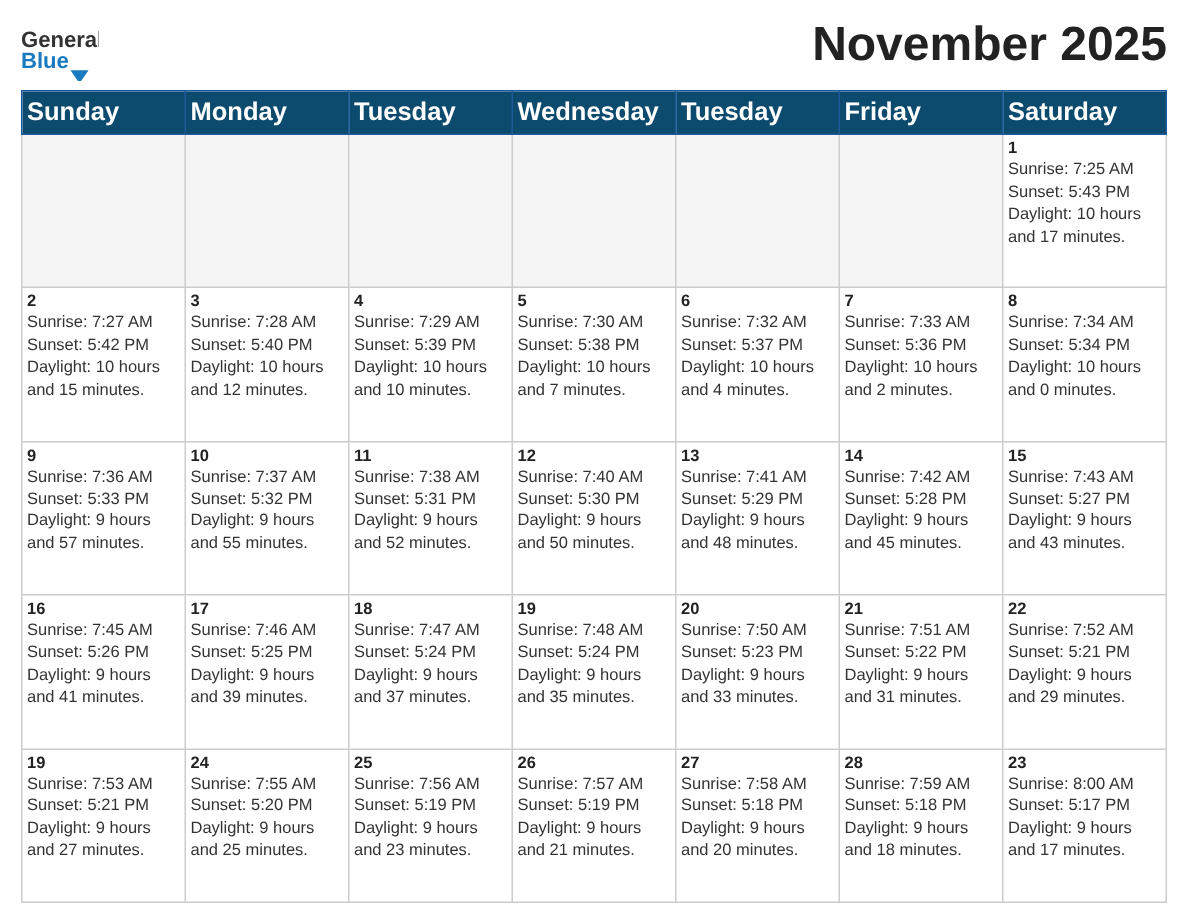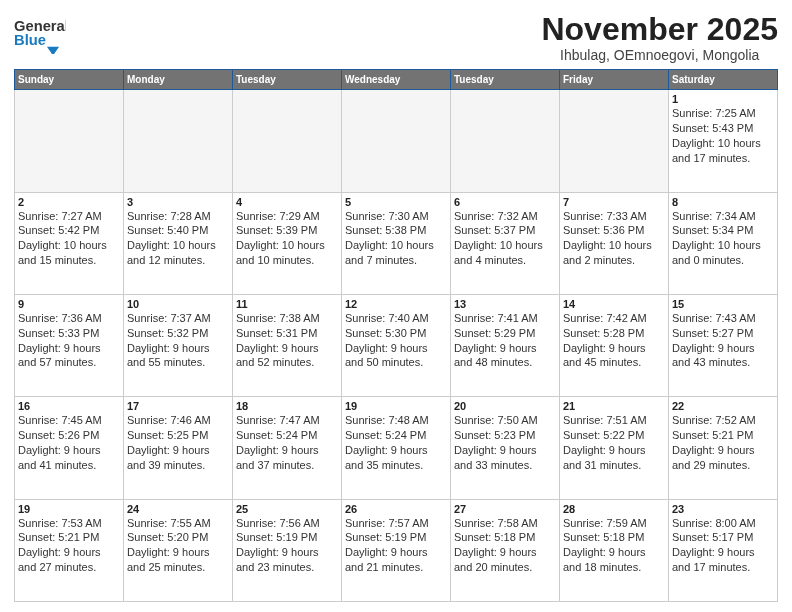--- a/index.html
+++ b/index.html
@@ -21,43 +21,43 @@
       display: flex;
       align-items: flex-start;
       justify-content: space-between;
       margin-bottom: 6px;
     }
     .logo-area {
       display: flex;
       align-items: center;
     }
     .title-area {
-      text-align: center;
+      text-align: right;
     }
     .month-title {
       font-size: 32px;
       font-weight: bold;
       color: #222;
       line-height: 1.1;
     }
     .location-title {
       font-size: 14px;
       color: #444;
     }
     .calendar {
       flex: 1;
       border: 1px solid #ccc;
       border-collapse: collapse;
       width: 100%;
       table-layout: fixed;
     }
     .calendar th {
-      background: #737373;
+      background: #0c4a6e;
       color: #fff;
-      font-size: 10px;
+      font-size: 17px;
       font-weight: bold;
       padding: 4px 3px;
       border: 1px solid #1e5a9a;
       text-align: left;
     }
     .calendar td {
       border: 1px solid #ccc;
       vertical-align: top;
       padding: 3px 3px;
       background: #fff;
@@ -91,21 +91,20 @@
   <div class="header">
     <div class="logo-area">
       <svg class="logo-svg" viewBox="0 0 60 48" xmlns="http://www.w3.org/2000/svg">
         <text x="0" y="22" font-family="Arial" font-size="17" font-weight="bold" fill="#333">General</text>
         <text x="0" y="38" font-family="Arial" font-size="17" font-weight="bold" fill="#1a7abf">Blue</text>
         <polygon points="38,40 52,40 45,50" fill="#1a7abf"></polygon>
       </svg>
     </div>
     <div class="title-area">
       <div class="month-title">November 2025</div>
-      <div class="location-title">Ihbulag, OEmnoegovi, Mongolia</div>
     </div>
   </div>
 
   <table class="calendar" id="cal-table">
     <thead id="cal-head">
         <tr>
           <th>Sunday</th>
           <th>Monday</th>
           <th>Tuesday</th>
           <th>Wednesday</th>

